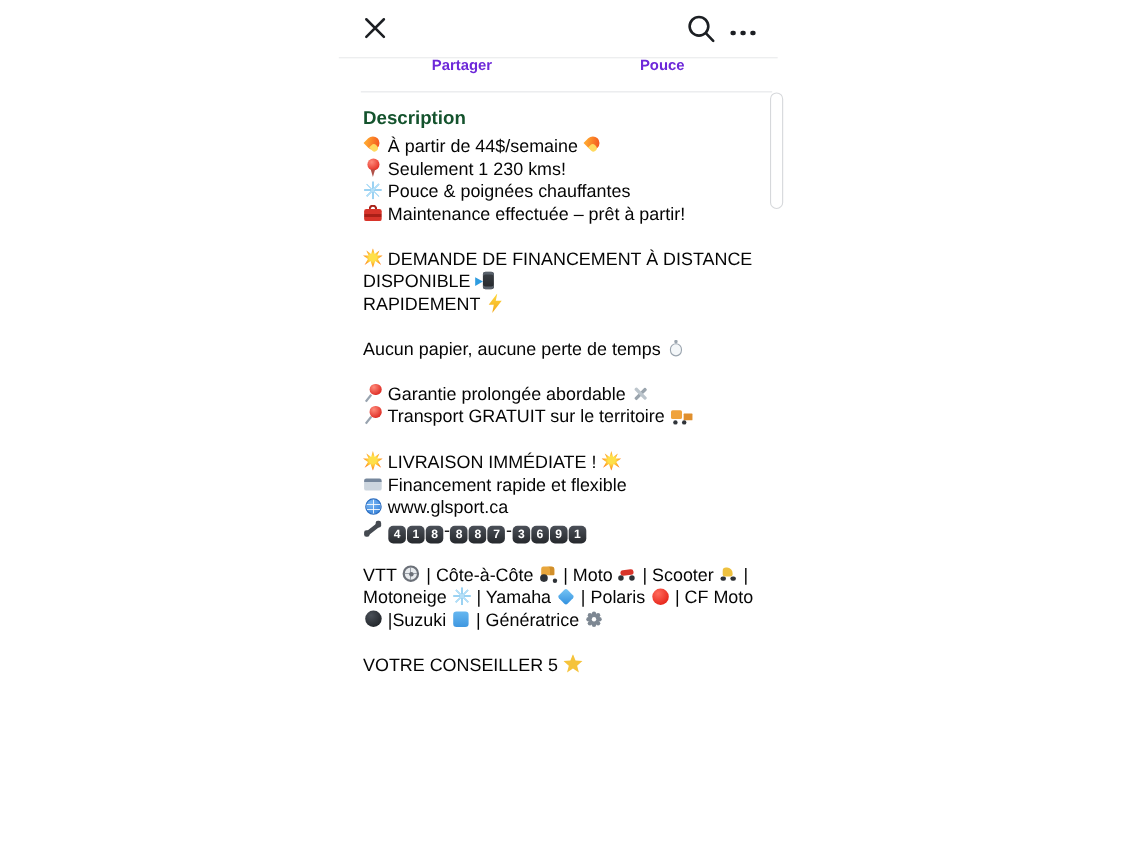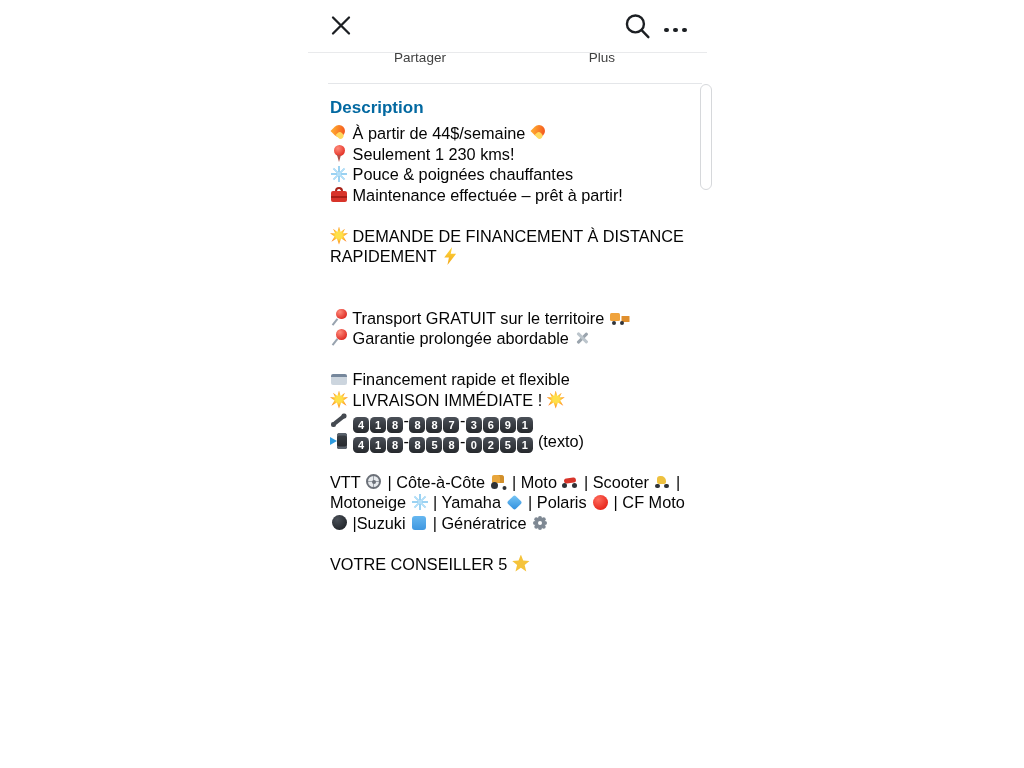--- a/index.html
+++ b/index.html
@@ -14,29 +14,29 @@
   .icon-btn.search{left:315px;top:11px;}
   .icon-btn.more{left:356px;top:17px;height:18px;}
   .dots{display:inline-block;line-height:0;padding-top:8px;}
   .dots i{display:inline-block;width:4.6px;height:4.6px;border-radius:50%;background:#1c1f23;margin-right:4.4px;}
   .dots i:last-child{margin-right:0;}
 
   .divider{position:absolute;height:1px;background:#e9eaec;}
   .divider.d1{left:0;right:0;top:52px;}
   .divider.d2{left:20px;width:374px;top:83px;background:#e4e6e9;}
 
-  .action{position:absolute;top:50px;height:18px;font-size:13.5px;font-weight:400;color:#404040;
-          display:flex;justify-content:center;cursor:pointer;}
+  .action{position:absolute;top:50px;height:18px;font-size:13.5px;font-weight:700;color:#6d28d9;
+          display:flex;align-items:center;justify-content:center;cursor:pointer;}
   .action.share{left:60px;width:104px;}
   .action.plus{left:244px;width:100px;}
 
   .scroll-thumb{position:absolute;left:392px;top:84px;width:12px;height:106px;background:#fff;
                 border:1.5px solid #d6d8db;border-radius:7px;box-sizing:border-box;}
 
-  .desc-title{position:absolute;left:22px;top:98px;margin:0;font-size:17px;font-weight:700;color:#0369a1;}
+  .desc-title{position:absolute;left:22px;top:98px;margin:0;font-size:17px;font-weight:700;color:#14532d;}
   .desc-lines{position:absolute;left:22px;top:123px;width:368px;}
   .txt-line{height:20.5px;line-height:20.5px;font-size:16.3px;white-space:nowrap;color:#050505;}
 
   
   .kc{display:inline-block;width:16px;height:16px;border-radius:4.5px;margin:0 0.5px;
       background:linear-gradient(180deg,#4b5058 0%,#26292d 100%);
       color:#fff;font-size:11px;font-weight:700;text-align:center;line-height:16.5px;vertical-align:-2.5px;}
 
   
   .e{display:inline-block;width:18px;height:18px;position:relative;vertical-align:-3px;}
@@ -191,46 +191,48 @@
     <button class="icon-btn more">
       <span class="dots"><i></i><i></i><i></i></span>
     </button>
 
     <div class="divider d1"></div>
 
     <div class="action share">
       <span>Partager</span>
     </div>
     <div class="action plus">
-      <span>Plus</span>
+      <span>Pouce</span>
     </div>
 
     <div class="divider d2"></div>
 
     <div class="scroll-thumb"></div>
 
     <h2 class="desc-title">Description</h2>
 
     <div class="desc-lines">
         <div class="txt-line"><span class="e e-fire"></span> À partir de 44$/semaine <span class="e e-fire"></span></div>
         <div class="txt-line"><span class="e e-round-pushpin"></span> Seulement 1 230 kms!</div>
         <div class="txt-line"><span class="e e-snowflake"></span> Pouce &amp; poignées chauffantes</div>
         <div class="txt-line"><span class="e e-toolbox"></span> Maintenance effectuée – prêt à partir!</div>
         <div class="txt-line"></div>
         <div class="txt-line"><span class="e e-collision"></span> DEMANDE DE FINANCEMENT À DISTANCE</div>
+        <div class="txt-line">DISPONIBLE <span class="e e-phone-arrow"></span></div>
         <div class="txt-line">RAPIDEMENT <span class="e e-zap"></span></div>
         <div class="txt-line"></div>
-        <div class="txt-line"></div>
+        <div class="txt-line">Aucun papier, aucune perte de temps <span class="e e-stopwatch"></span></div>
+        <div class="txt-line"></div>
+        <div class="txt-line"><span class="e e-pushpin"></span> Garantie prolongée abordable <span class="e e-tools"></span></div>
         <div class="txt-line"><span class="e e-pushpin"></span> Transport GRATUIT sur le territoire <span class="e e-truck"></span></div>
-        <div class="txt-line"><span class="e e-pushpin"></span> Garantie prolongée abordable <span class="e e-tools"></span></div>
-        <div class="txt-line"></div>
+        <div class="txt-line"></div>
+        <div class="txt-line"><span class="e e-collision"></span> LIVRAISON IMMÉDIATE ! <span class="e e-collision"></span></div>
         <div class="txt-line"><span class="e e-credit-card"></span> Financement rapide et flexible</div>
-        <div class="txt-line"><span class="e e-collision"></span> LIVRAISON IMMÉDIATE ! <span class="e e-collision"></span></div>
+        <div class="txt-line"><span class="e e-globe"></span> www.glsport.ca</div>
         <div class="txt-line"><span class="e e-receiver"></span> <span class="kc">4</span><span class="kc">1</span><span class="kc">8</span>-<span class="kc">8</span><span class="kc">8</span><span class="kc">7</span>-<span class="kc">3</span><span class="kc">6</span><span class="kc">9</span><span class="kc">1</span></div>
-        <div class="txt-line"><span class="e e-phone-arrow"></span> <span class="kc">4</span><span class="kc">1</span><span class="kc">8</span>-<span class="kc">8</span><span class="kc">5</span><span class="kc">8</span>-<span class="kc">0</span><span class="kc">2</span><span class="kc">5</span><span class="kc">1</span> (texto)</div>
         <div class="txt-line"></div>
         <div class="txt-line">VTT <span class="e e-wheel"></span> | Côte-à-Côte <span class="e e-tractor"></span> | Moto <span class="e e-motorcycle"></span> | Scooter <span class="e e-scooter"></span> |</div>
         <div class="txt-line">Motoneige <span class="e e-snowflake"></span> | Yamaha <span class="e e-blue-diamond"></span> | Polaris <span class="e e-red-circle"></span> | CF Moto</div>
         <div class="txt-line"><span class="e e-black-circle"></span> |Suzuki <span class="e e-blue-square"></span> | Génératrice <span class="e e-gear"></span></div>
         <div class="txt-line"></div>
         <div class="txt-line">VOTRE CONSEILLER 5 <span class="e e-star"></span></div>
       </div>
 
   </div>
 </div>

